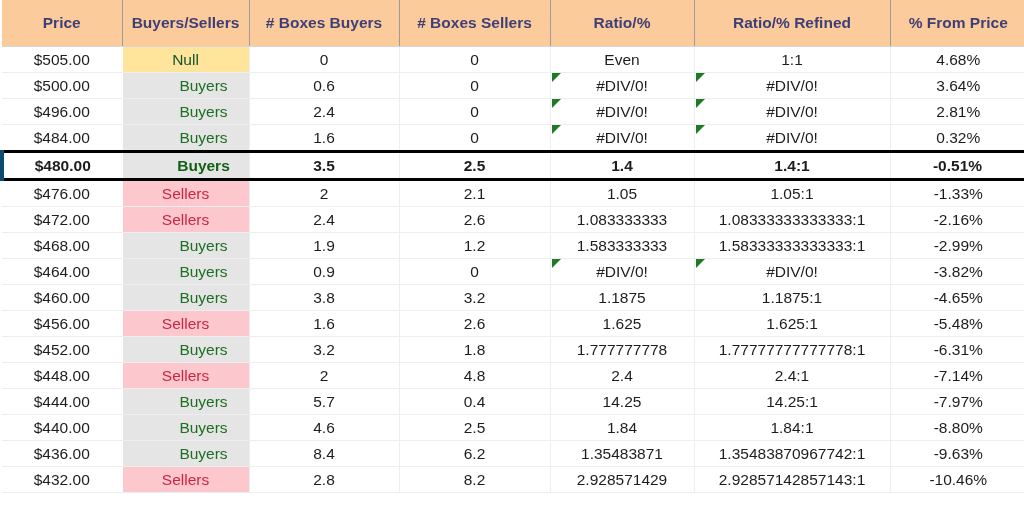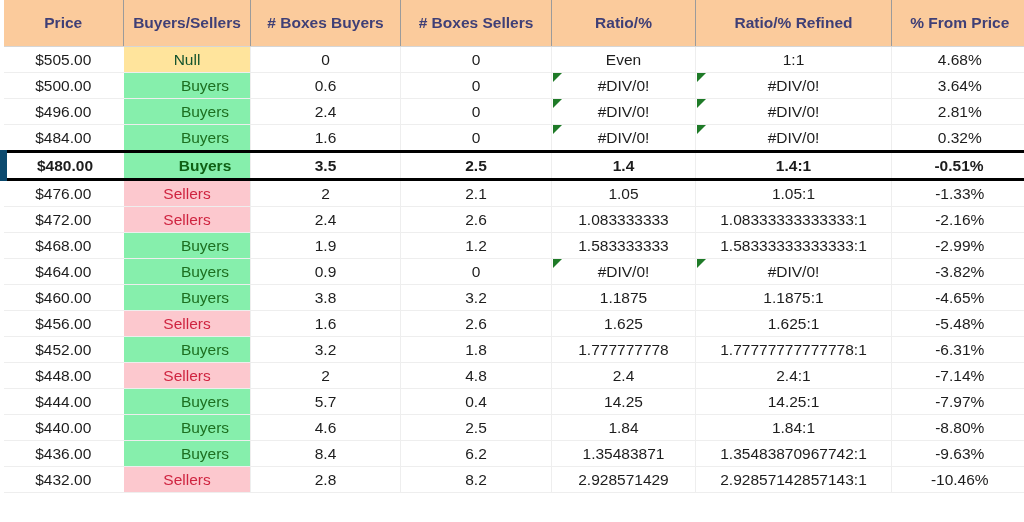--- a/index.html
+++ b/index.html
@@ -65,42 +65,42 @@
     white-space: nowrap;
     overflow: hidden;
   }
   tbody td:last-child { border-right: none; }
 
   
   td.price { border-right: 1px solid #ffffff; }
 
   
   td.bs { font-weight: normal; }
-  .fill-buyers  { background: #86efac; color: #1d6f20; padding-left: 36px; }
+  .fill-buyers  { background: #e5e5e5; color: #1d6f20; padding-left: 36px; }
   .fill-sellers { background: #fcc8ce; color: #cf2440; }
   .fill-null    { background: #ffe49c; color: #14532d; }
 
   
   .errflag {
     position: absolute;
     top: 0;
     left: 1px;
     width: 0;
     height: 0;
     border-top: 9px solid #1e7a27;
     border-right: 9px solid transparent;
   }
 
   
   tr.highlight td {
     font-weight: bold;
     border-top: 3px solid #000000;
     border-bottom: 3px solid #000000;
   }
-  tr.highlight td.price { border-left: 7px solid #0c4a6e; }
+  tr.highlight td.price { border-left: 4px solid #0c4a6e; }
   tr.highlight td.pct   { border-right: 3px solid #000000; }
   tr.highlight td.bs.fill-buyers  { color: #0f5f14; }
 
   
   tr.above-highlight td { border-bottom: none; }
 </style>
 </head>
 <body>
 
 <div class="sheet">

